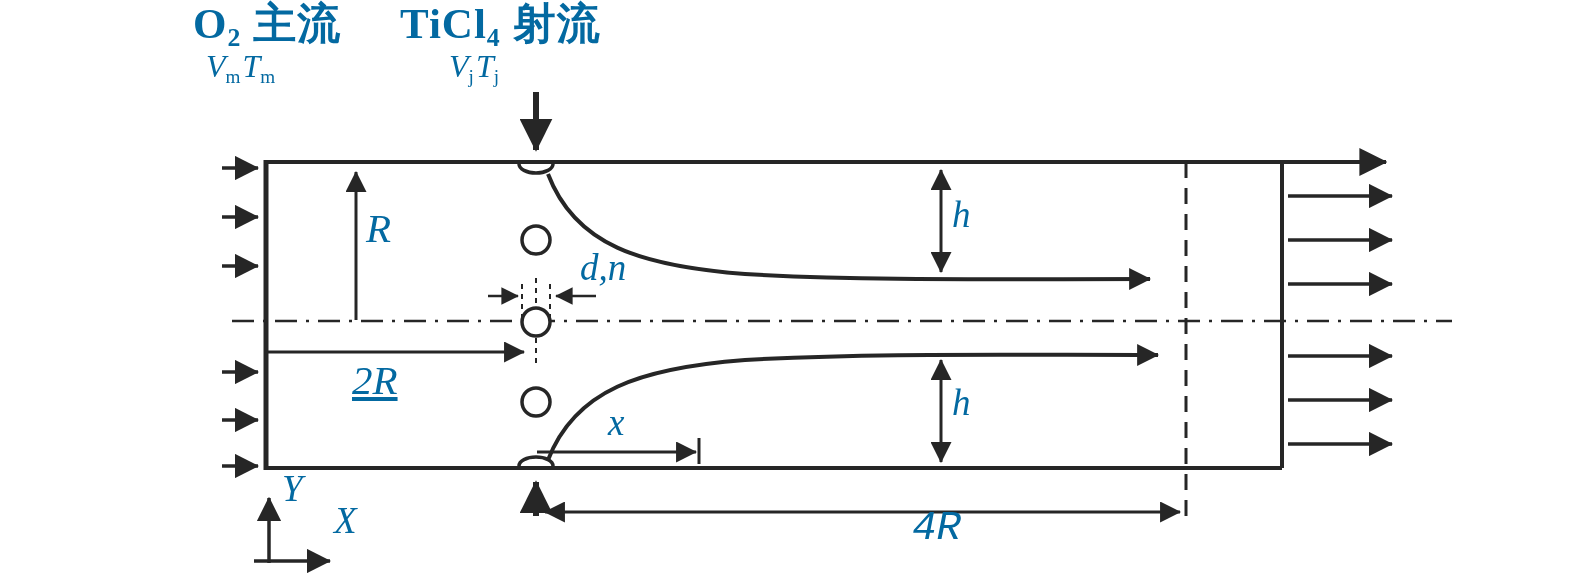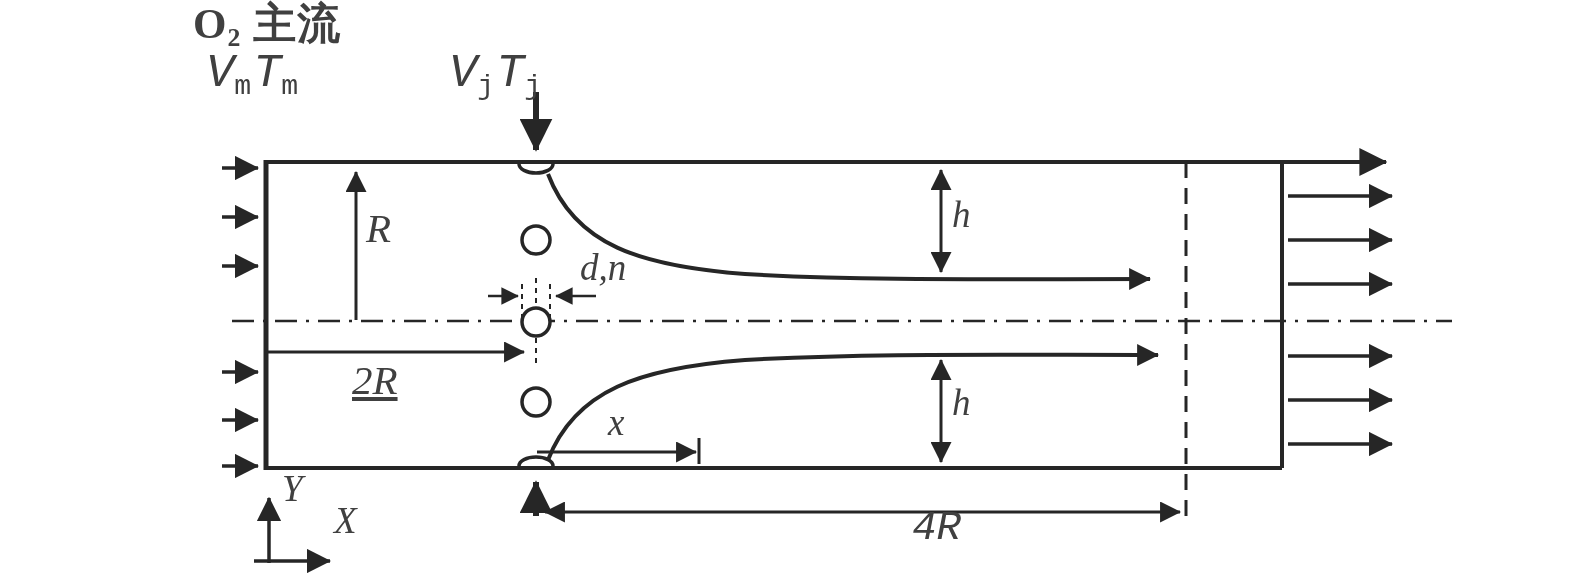--- a/index.html
+++ b/index.html
@@ -7,26 +7,26 @@
     position:relative;
     width:1575px; height:587px;
     background:#ffffff;
     overflow:hidden;
     font-family:"Liberation Serif", serif;
   }
   .stage svg { position:absolute; left:0; top:0; }
   .lbl {
     position:absolute;
     white-space:nowrap;
-    color:#404040;
+    color:#0369a1;
     line-height:1;
     font-family:"Liberation Serif", serif;
   }
   .hdr  { font-size:43px; font-weight:600; letter-spacing:1px; }
-  .vel  { font-size:47px;font-family:Liberation Mono, monospace; }
+  .vel  { font-size:32px; }
   .dim-lg { font-size:41px; font-style:italic; }
   .dim-md { font-size:37px; font-style:italic; }
   .var { font-style:italic; }
   .upr { font-style:normal; }
   .cjk { margin-left:10px; }
   sub {
     font-size:60%;
     font-style:normal;
     vertical-align:baseline;
     position:relative;
@@ -113,20 +113,23 @@
     <g stroke="#262626" fill="none" stroke-width="3.5">
       <line x1="269" y1="563" x2="269" y2="498" marker-end="url(#arr)"></line>
       <line x1="254" y1="561" x2="330" y2="561" marker-end="url(#arr)"></line>
     </g>
   </svg>
 
   <div class="lbl hdr" style="left:193px; top:2px;">
     <span class="upr">O</span><sub>2</sub><span class="cjk">主流</span>
   </div>
 
+  <div class="lbl hdr" style="left:400px; top:2px;">
+    <span class="upr">TiCl</span><sub>4</sub><span class="cjk">射流</span>
+  </div>
 
   <div class="lbl vel" style="left:206px; top:50px;">
     <span class="var">V</span><sub>m</sub><span class="var">T</span><sub>m</sub>
   </div>
 
   <div class="lbl vel" style="left:449px; top:50px;">
     <span class="var">V</span><sub>j</sub><span class="var">T</span><sub>j</sub>
   </div>
 
   <div class="lbl dim-lg" style="left:366px; top:208px;">R</div>

